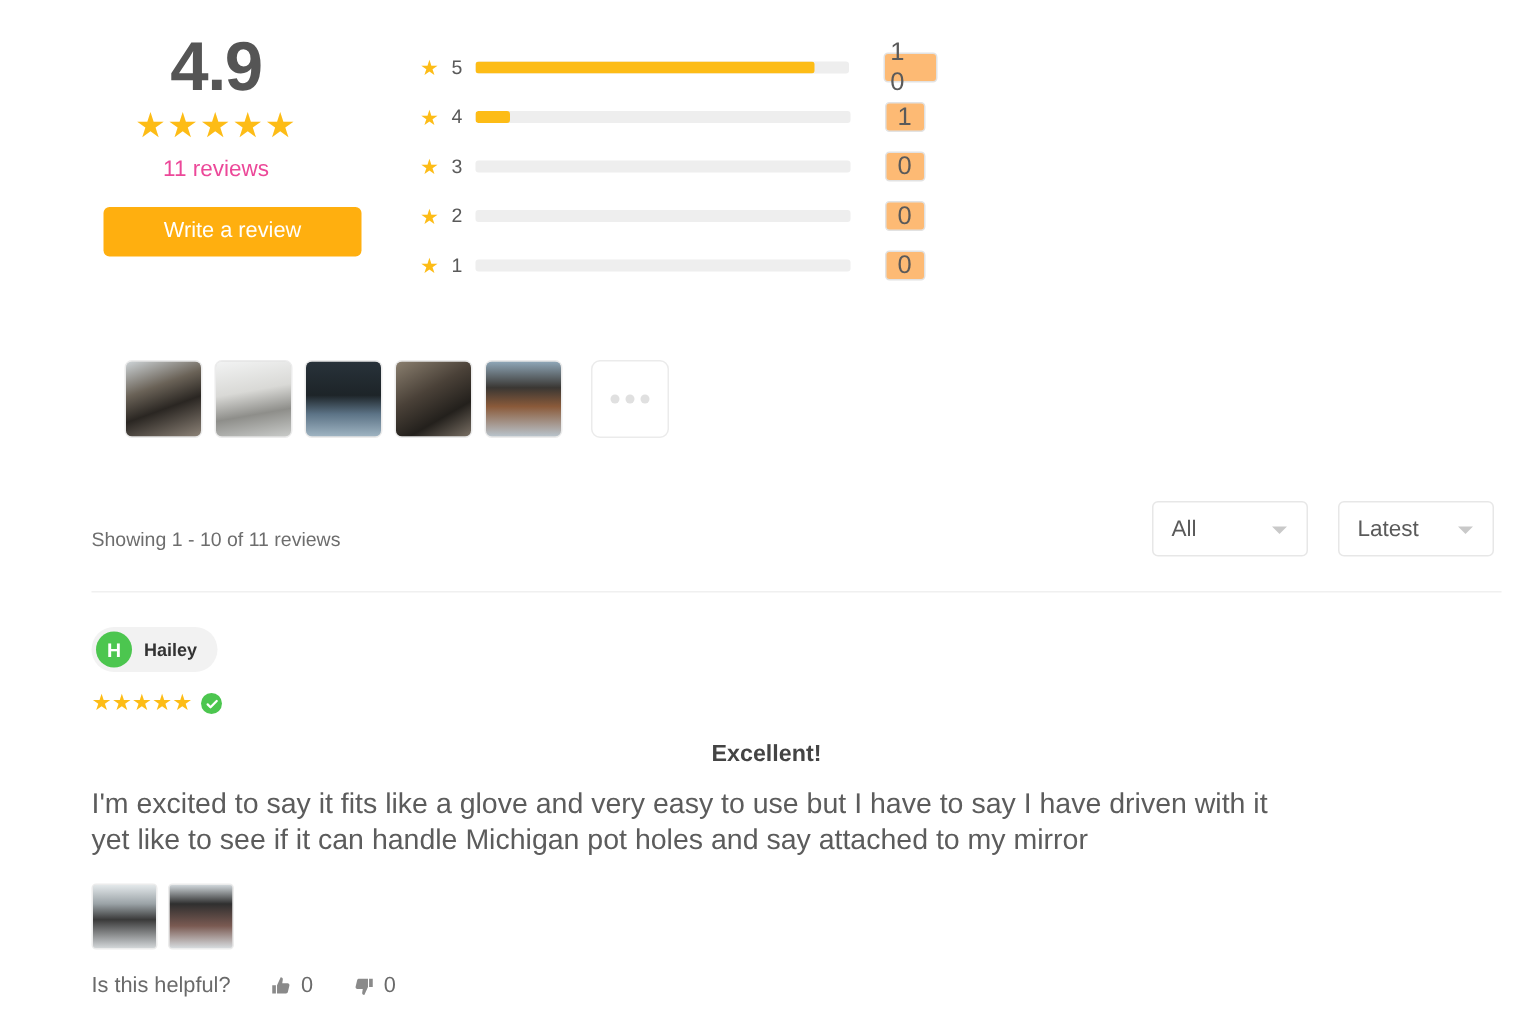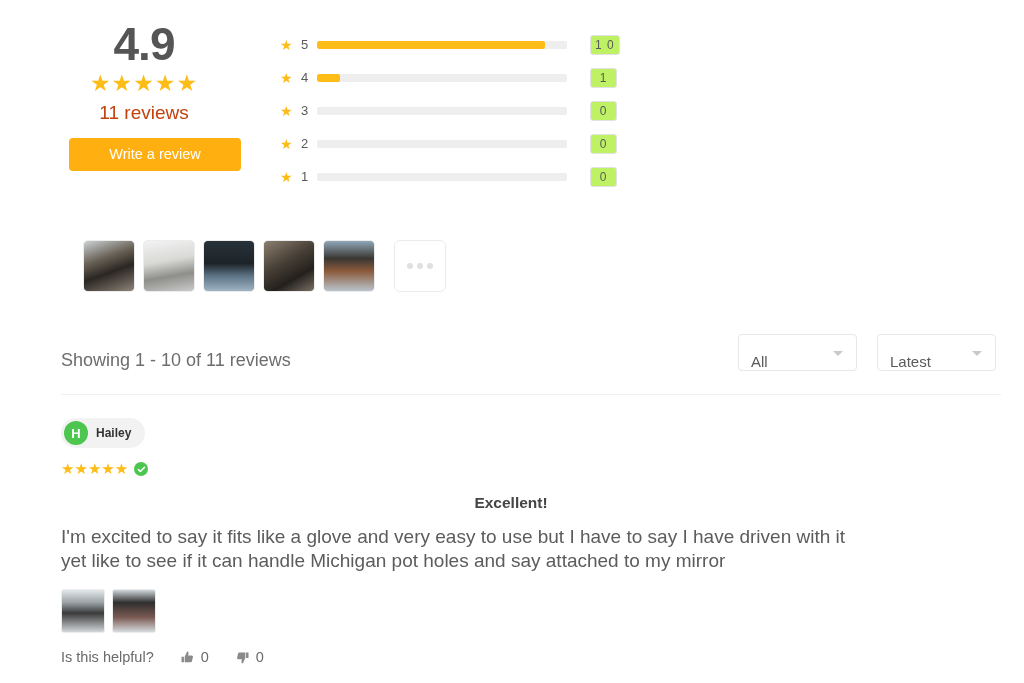--- a/index.html
+++ b/index.html
@@ -20,69 +20,69 @@
     position: absolute; left: 69px; top: 18px; width: 150px;
     text-align: center;
   }
   .score-value {
     font-size: 46px; font-weight: bold; color: #555555;
     line-height: 52px; letter-spacing: -1px;
   }
   .score-stars { margin-top: 2px; letter-spacing: 1px; line-height: 1; }
   .score-stars .star { font-size: 23px; color: #FDBC16; }
   .review-count {
-    margin-top: 9px; font-size: 19px; color: #c2410c; line-height: 18px;
+    margin-top: 9px; font-size: 15px; color: #ec4899; line-height: 18px;
   }
   .write-btn {
     display: block; margin: 16px auto 0; width: 172px; height: 33px;
     background: #FFAF0F; color: #ffffff; border: none; border-radius: 4px;
     font-family: "Liberation Sans", sans-serif; font-size: 14.5px;
     cursor: pointer; line-height: 33px; padding: 0; text-align: center;
   }
 
   
   .bars { position: absolute; left: 280px; top: 28px; width: 345px; }
   .bar-row { display: flex; align-items: center; height: 33px; }
   .bar-star { font-size: 14px; color: #FDBC16; width: 15px; line-height: 1; }
   .bar-label { font-size: 13px; color: #5a5a5a; width: 22px; padding-left: 6px; }
   .bar-track {
     position: relative; width: 250px; height: 8px;
     background: #eeeeee; border-radius: 2px; overflow: hidden;
   }
   .bar-fill { position: absolute; left: 0; top: 0; height: 8px; background: #FDBC16; border-radius: 2px; }
   .bar-count {
     margin-left: 23px; min-width: 27px; height: 20px; border: 1px solid #e2e2e2;
-    border-radius: 3px; font-size: 12px; color: #5a5a5a;
+    border-radius: 3px; font-size: 17px; color: #5a5a5a;
     display: flex; align-items: center; justify-content: center; padding: 0 4px;
-    letter-spacing: 1px; background: #bef264;
+    letter-spacing: 1px; background: #fdba74;
   }
 
   
   .photo-strip { position: absolute; left: 83px; top: 240px; display: flex; gap: 8px; }
   .thumb {
     width: 52px; height: 52px; border-radius: 5px; border: 1px solid #ececec;
     overflow: hidden; background: #dcdcdc; position: relative;
   }
   .thumb .ph { position: absolute; inset: 0; }
   .more-thumb {
     width: 52px; height: 52px; border-radius: 6px; border: 1px solid #ebebeb;
     background: #fff; display: flex; align-items: center; justify-content: center;
     gap: 4px; margin-left: 11px; cursor: pointer;
   }
   .more-thumb i { width: 6px; height: 6px; border-radius: 50%; background: #e0e0e0; display: block; }
 
   
   .showing {
     position: absolute; left: 61px; top: 351px;
-    font-size: 18px; color: #6d6d6d; line-height: 18px;
+    font-size: 13px; color: #6d6d6d; line-height: 18px;
   }
   .selects { position: absolute; right: 28px; top: 334px; display: flex; gap: 20px; }
   .select {
-    width: 119px; height: 37px; border: 1px solid #e7e7e7; border-radius: 4px;
-    background: #fff; display: flex; align-items: flex-end; padding: 0 12px;
+    width: 104px; height: 37px; border: 1px solid #e7e7e7; border-radius: 4px;
+    background: #fff; display: flex; align-items: center; padding: 0 12px;
     font-size: 15px; color: #5a5a5a; cursor: pointer; position: relative;
   }
   .select .caret {
     position: absolute; right: 13px; top: 50%; margin-top: -2px;
     width: 0; height: 0; border-left: 5px solid transparent;
     border-right: 5px solid transparent; border-top: 5px solid #c9c9c9;
   }
   .divider { position: absolute; left: 61px; top: 394px; width: 940px; height: 1px; background: #f0f0f0; }
 
   

